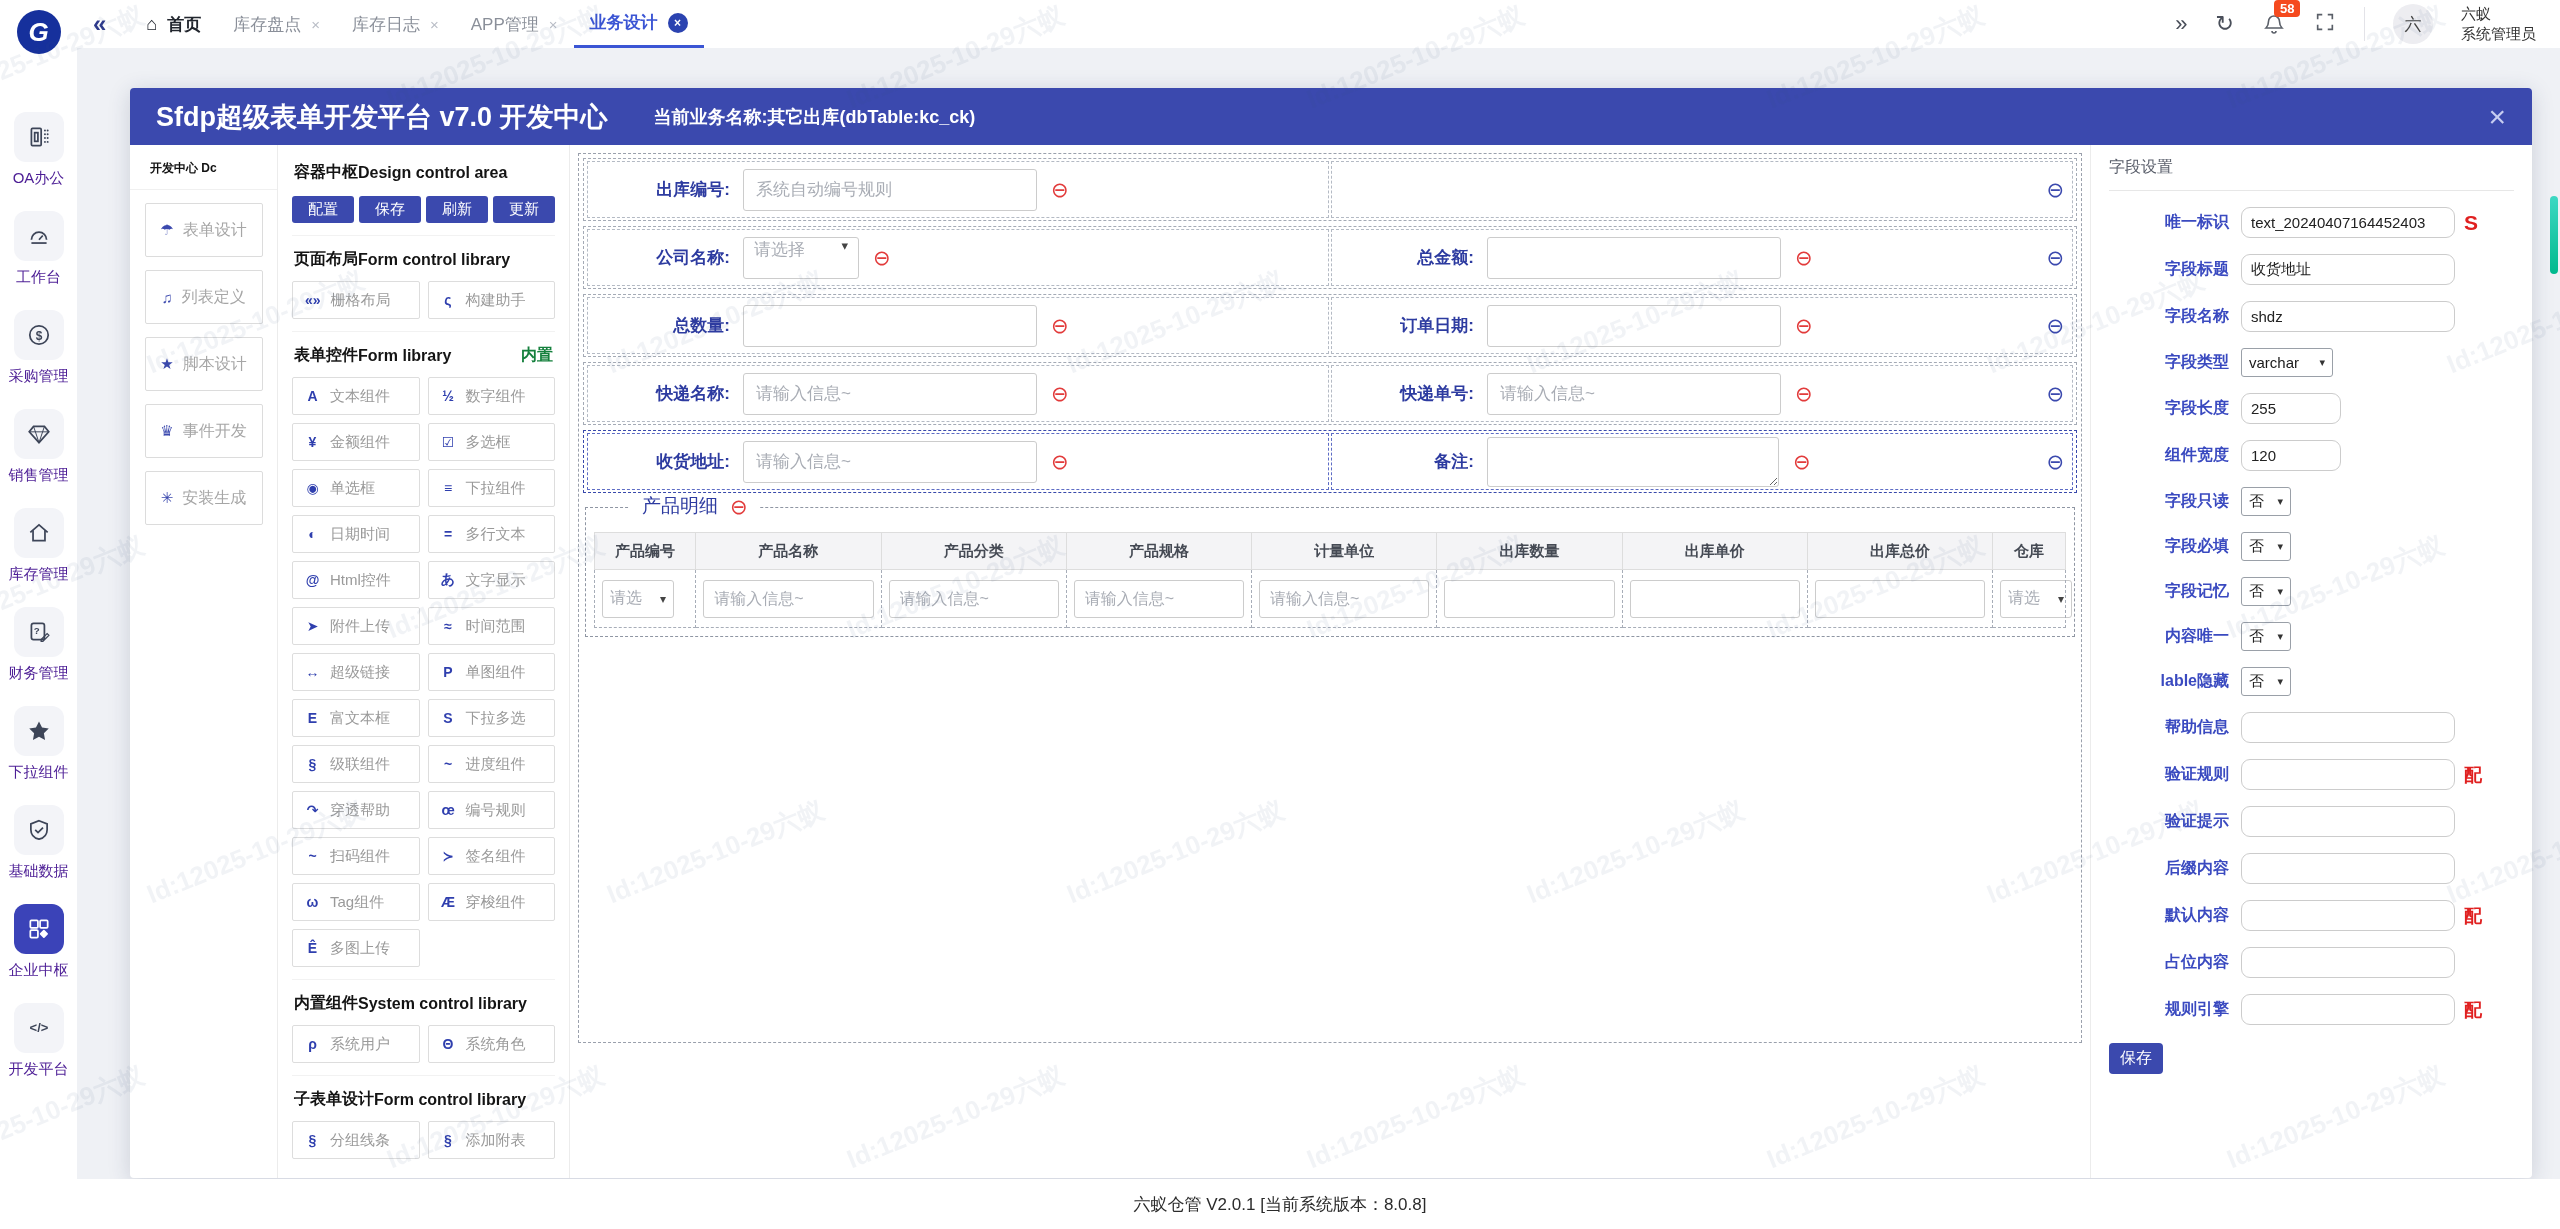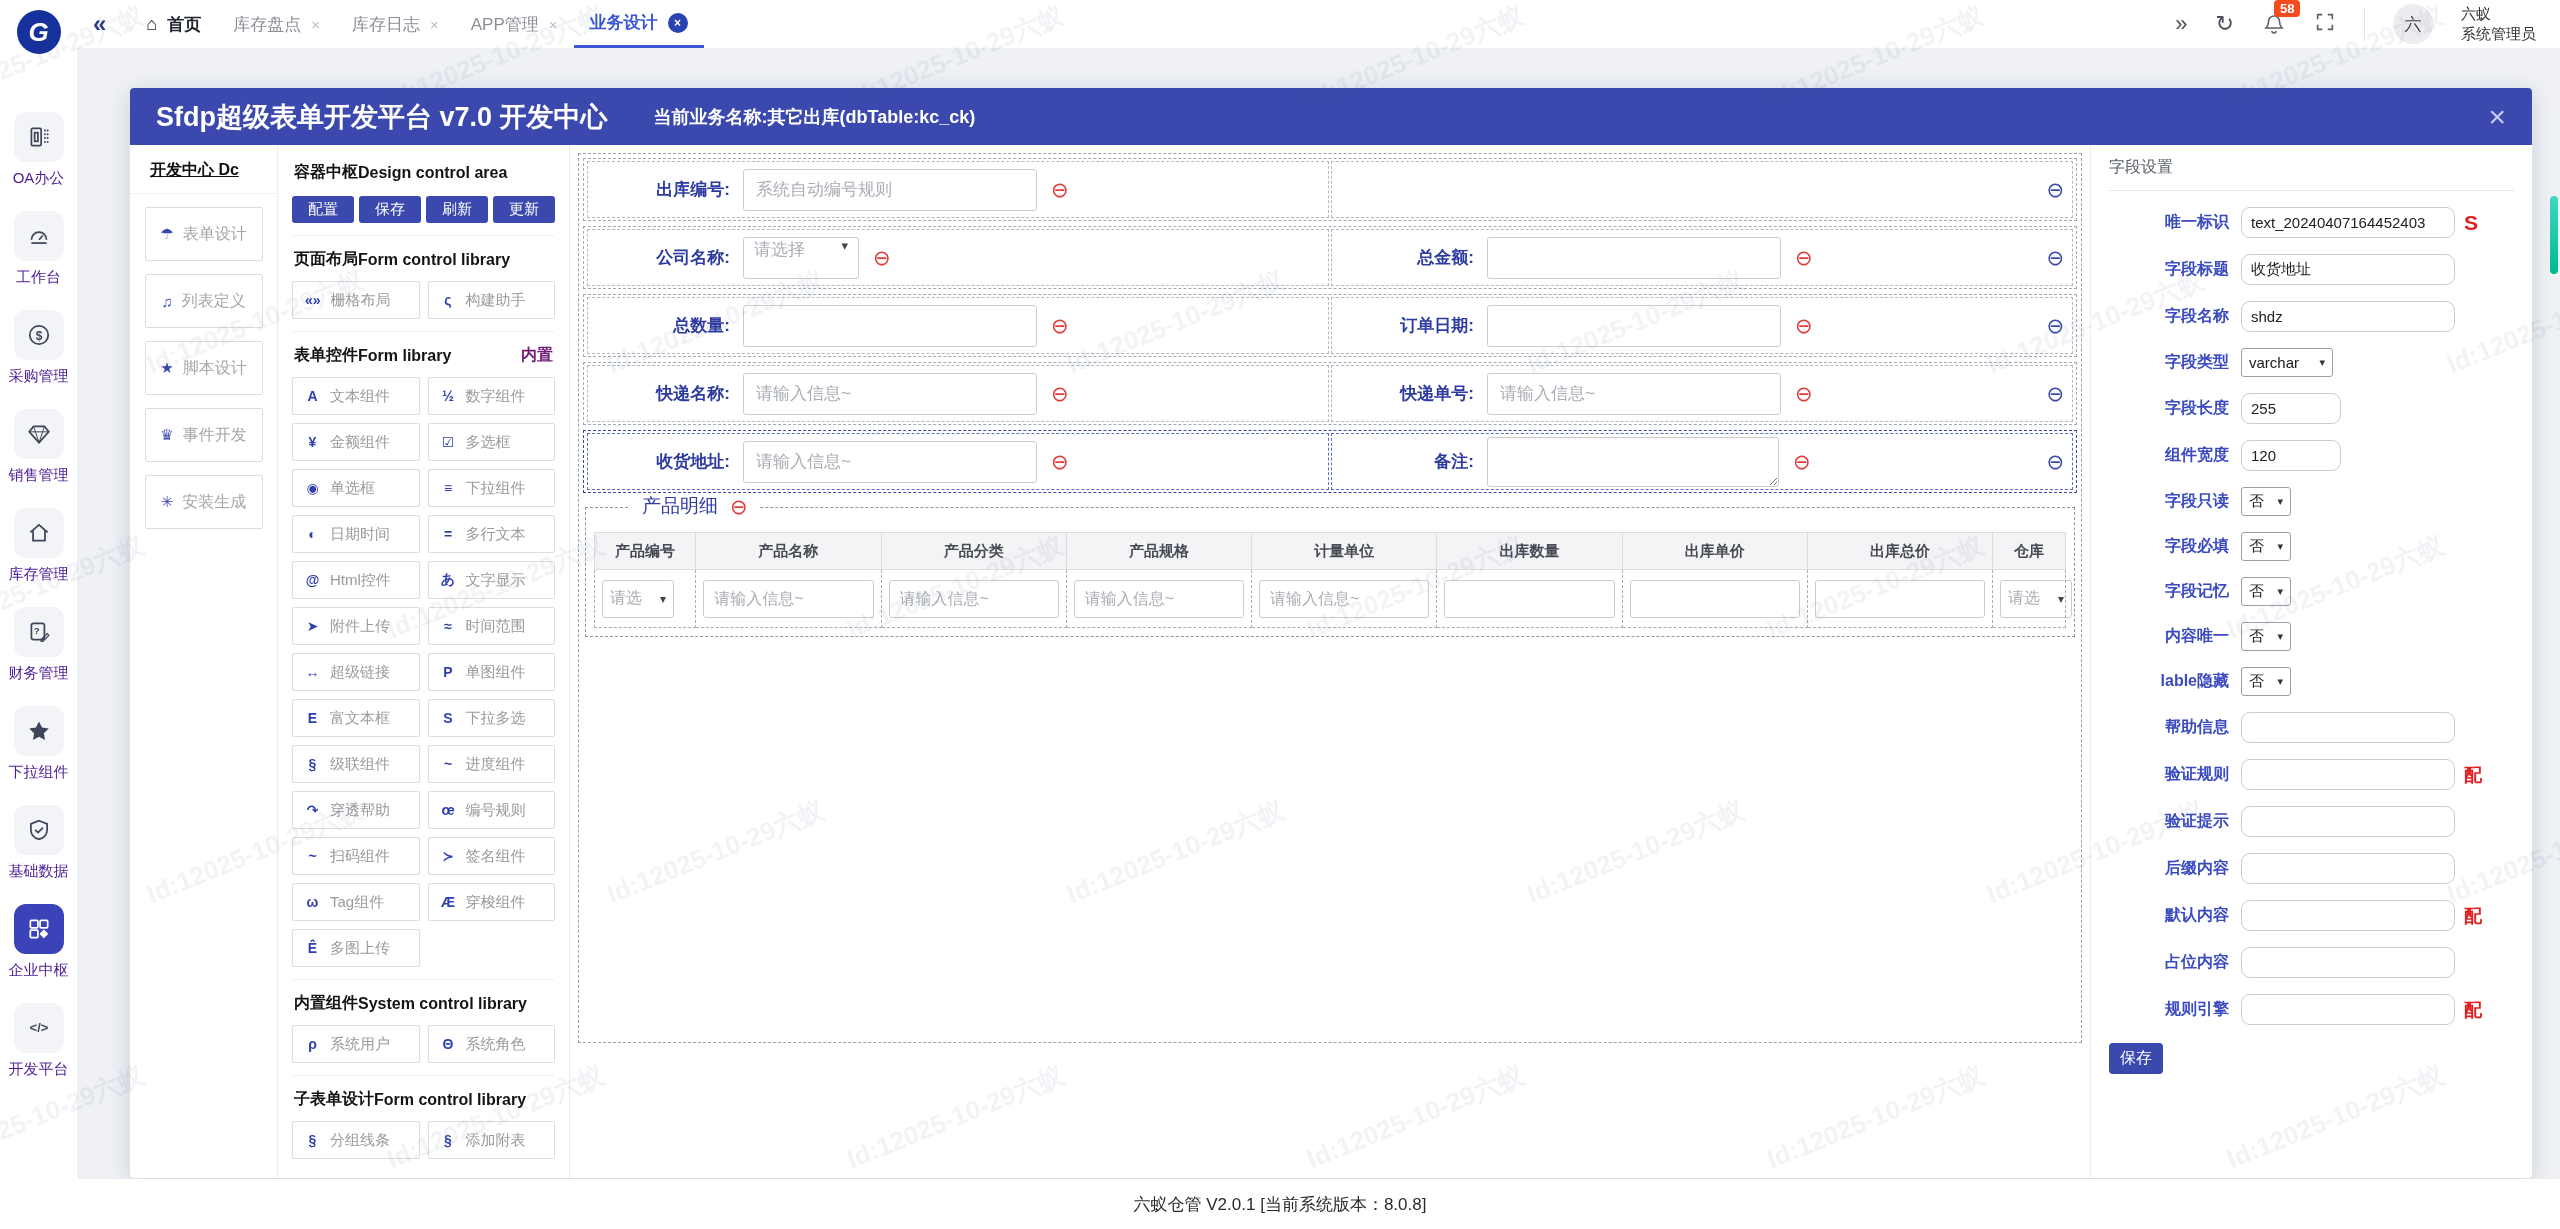--- a/index.html
+++ b/index.html
@@ -47,33 +47,33 @@
             border-radius:4px; box-shadow:0 4px 22px rgba(40,50,90,.18); z-index:6; }
   .dlg-head { height:57px; background:#3b49ae; border-radius:4px 4px 0 0; display:flex;
               align-items:center; padding:0 26px; color:#fff; }
   .dlg-title { font-size:27px; font-weight:bold; }
   .dlg-sub { font-size:18px; margin-left:46px; font-weight:bold; }
   .dlg-close { margin-left:auto; font-size:30px; color:#c7cdf1; cursor:pointer; line-height:1; }
   .dlg-body { display:flex; height:1033px; }
 
   
   .col1 { width:148px; border-right:1px solid #ececec; }
-  .col1-title { font-size:16px; font-weight:bold; color:#111; padding:15px 0 12px 20px;
-                border-bottom:1px solid #f0f0f0;text-decoration:underline; }
+  .col1-title { font-size:12px; font-weight:bold; color:#111; padding:15px 0 12px 20px;
+                border-bottom:1px solid #f0f0f0; }
   .dev-btn { width:118px; height:54px; margin:13px auto 0; border:1px solid #dcdcdc; border-radius:2px;
              display:flex; align-items:center; justify-content:center; gap:9px; font-size:16px;
              color:#a6a6a6; background:#fff; cursor:pointer; }
   .dev-btn .ic { color:#3b49ae; font-size:15px; font-weight:bold; }
 
   
   .col2 { width:292px; border-right:1px solid #ececec; padding:4px 14px; }
   .sec-title { font-weight:bold; font-size:16px; color:#141414; padding:13px 2px 11px;
                display:flex; align-items:center; }
   .sec-title + .sec-title, .grid + .sec-title, .actions + .sec-title { border-top:1px solid #f2f2f2; }
-  .sec-title .link { margin-left:auto; color:#701a75; cursor:pointer; }
+  .sec-title .link { margin-left:auto; color:#15803d; cursor:pointer; }
   .actions { display:flex; gap:5px; padding:2px 0 12px; }
   .act-btn { width:62px; height:27px; background:#3b49ae; color:#fff; font-size:15px; border:none;
              border-radius:3px; display:flex; align-items:center; justify-content:center; cursor:pointer; }
   .grid { display:grid; grid-template-columns:1fr 1fr; gap:8px; padding-bottom:12px; }
   .lib-item { height:38px; border:1px solid #ddd; border-radius:2px; display:flex; align-items:center;
               padding-left:12px; gap:10px; font-size:15px; color:#9a9a9a; background:#fff; cursor:grab; }
   .lib-item .ic { color:#2f3fae; font-weight:bold; font-size:14px; min-width:15px; text-align:center; }
 
   
   .col3 { flex:1; position:relative; padding:8px; }

